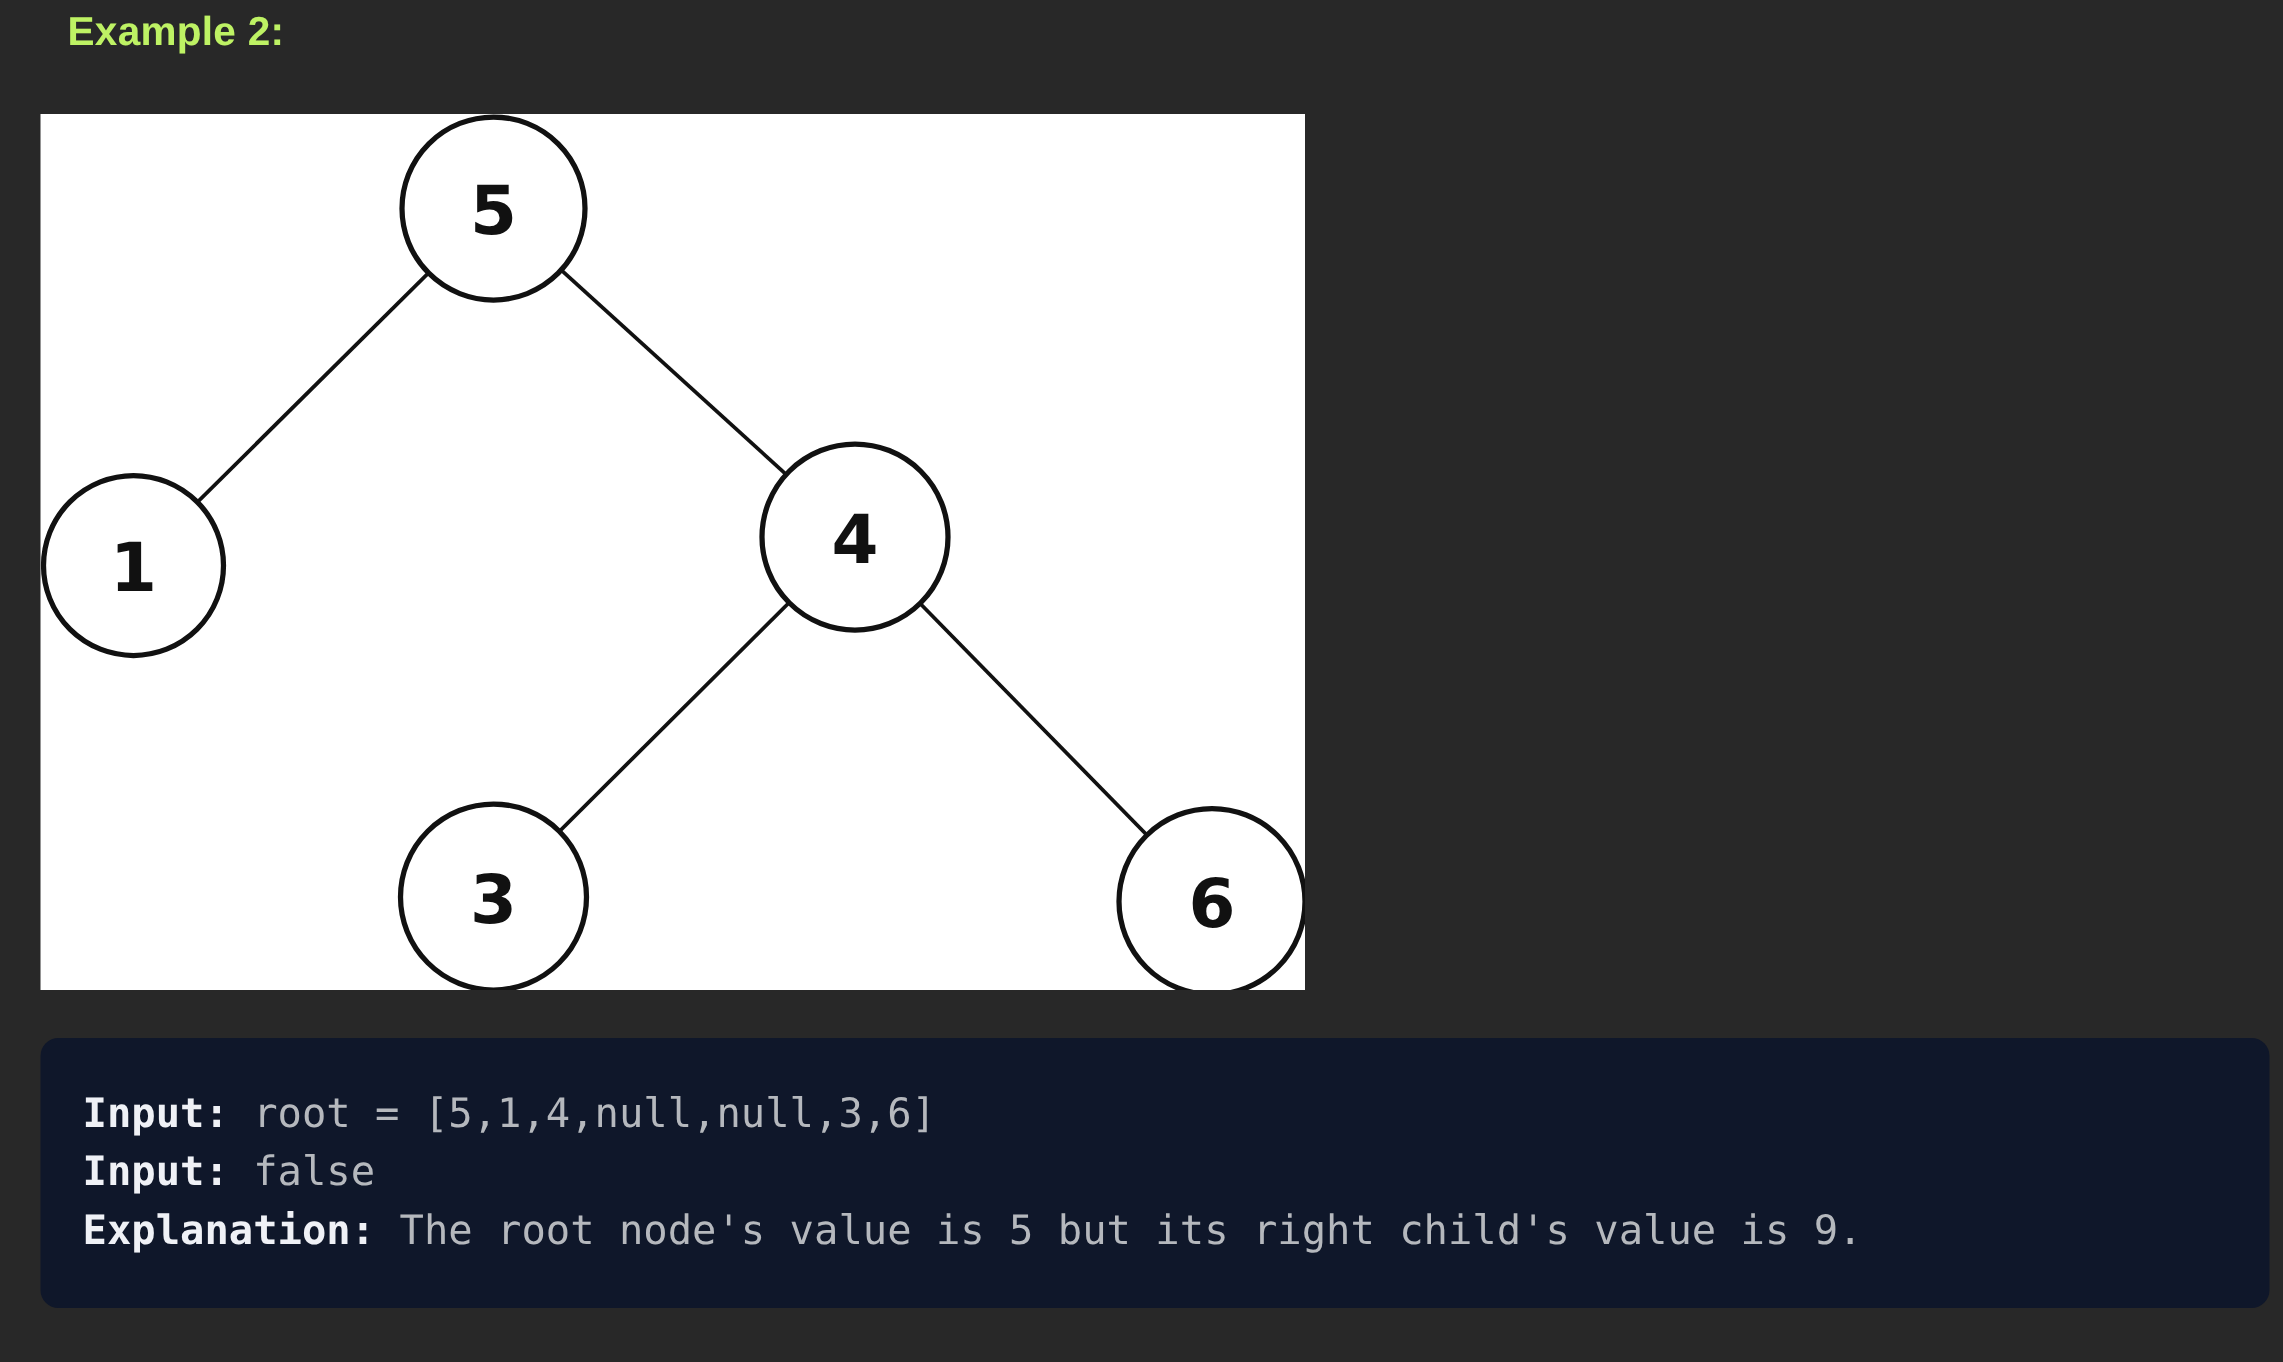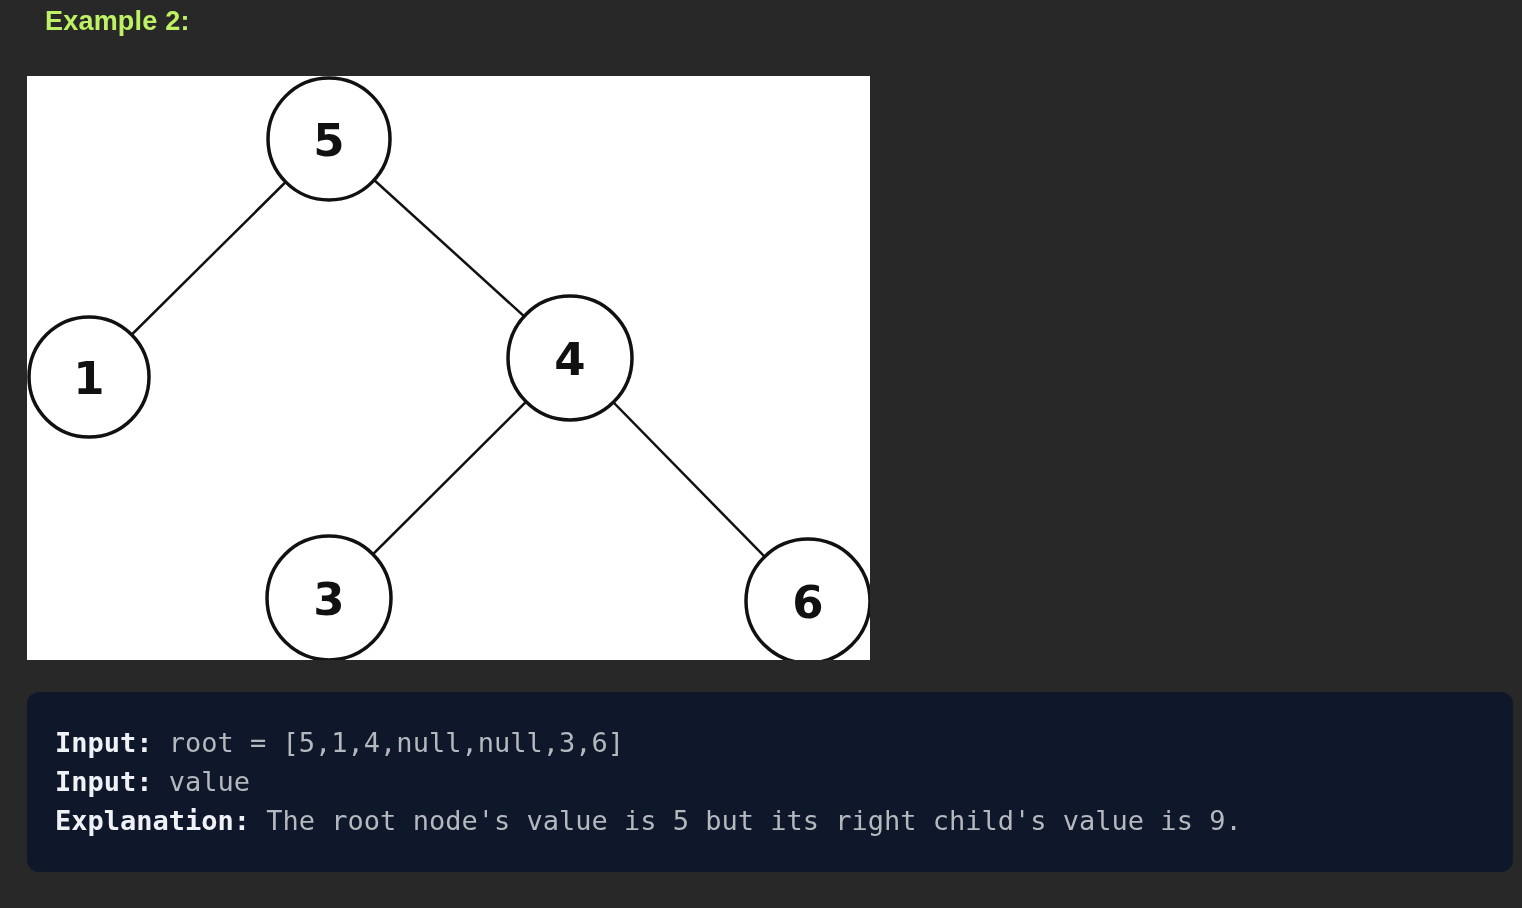--- a/index.html
+++ b/index.html
@@ -96,18 +96,18 @@
         <g>
           <circle cx="781" cy="525" r="62" fill="#ffffff" stroke="#111111" stroke-width="3.5"></circle>
           <text x="781" y="525" text-anchor="middle" dominant-baseline="central" dy="0.04em" font-family="&quot;DejaVu Sans&quot;, sans-serif" font-size="45" font-weight="bold" fill="#111111">6</text>
         </g>
       </svg>
   </div>
 
   <div class="io-block">
     <div id="io-lines">
         <div class="io-line"><strong>Input: </strong><span>root = [5,1,4,null,null,3,6]</span></div>
-        <div class="io-line"><strong>Input: </strong><span>value</span></div>
+        <div class="io-line"><strong>Input: </strong><span>false</span></div>
         <div class="io-line"><strong>Explanation: </strong><span>The root node's value is 5 but its right child's value is 9.</span></div>
       </div>
   </div>
 
 </div>
 
 </body></html>

